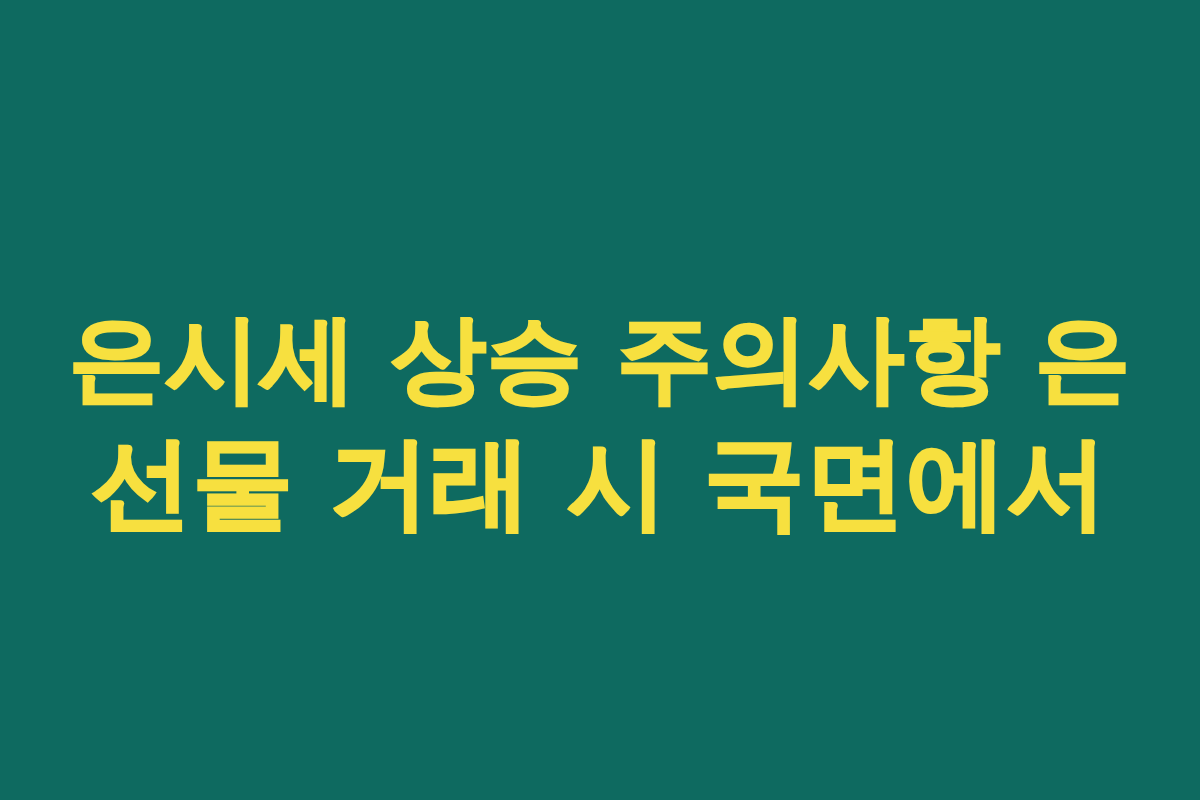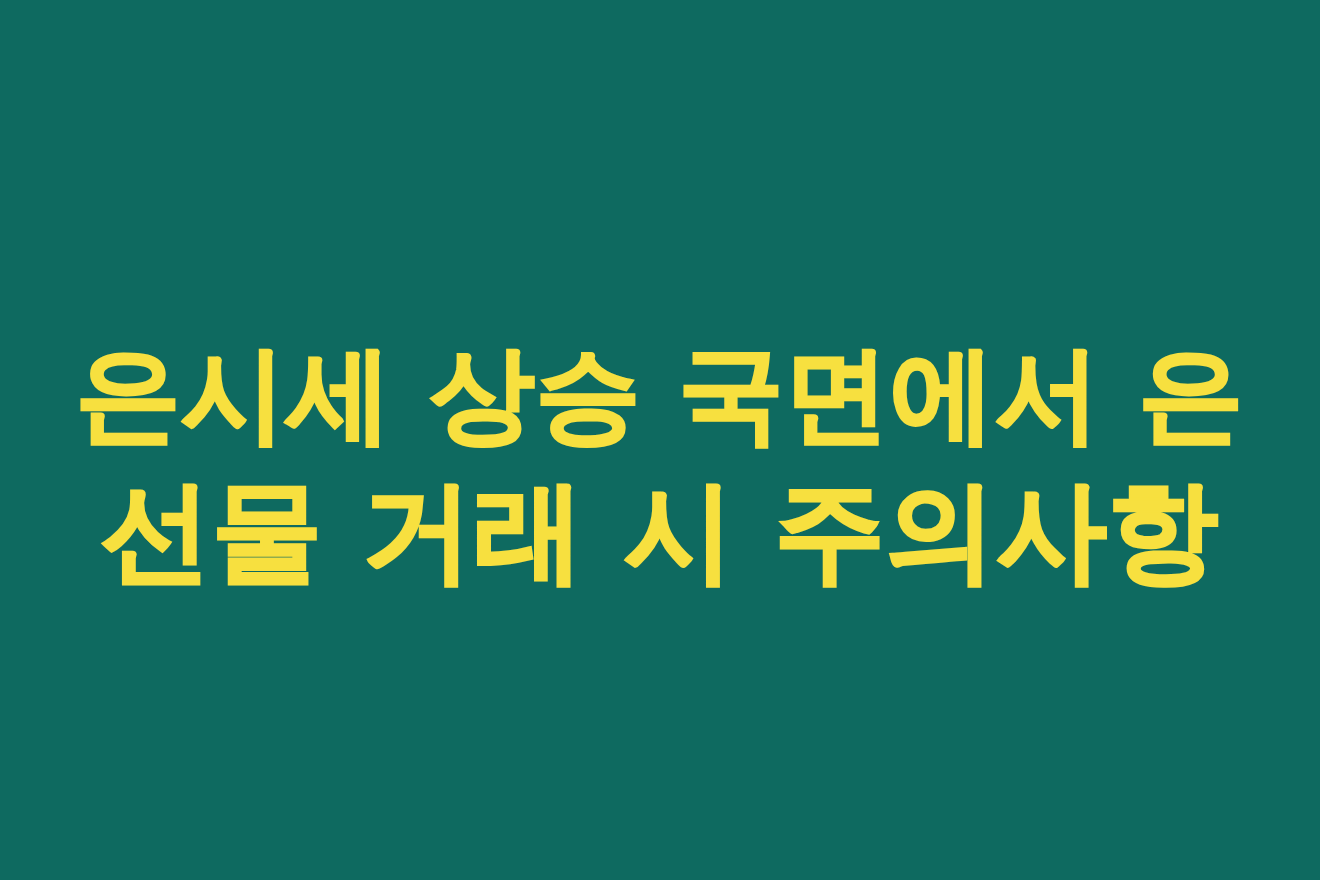--- a/index.html
+++ b/index.html
@@ -56,19 +56,19 @@
   .title-line.line-1 { font-size: 95px; }
   .title-line.line-2 { font-size: 100px; }
 </style>
 </head>
 <body style="background: rgb(14, 106, 96);">
 
 <div id="banner" style="background: rgb(14, 106, 96);">
 
   <div id="title-block">
 
-    <div class="title-line line-1" style="color: rgb(247, 224, 63); -webkit-text-stroke: 2.5px rgb(247, 224, 63);">은시세 상승 국면에서 은</div>
+    <div class="title-line line-1" style="color: rgb(247, 224, 63); -webkit-text-stroke: 2.5px rgb(247, 224, 63);">은시세 상승 주의사항 은</div>
 
-    <div class="title-line line-2" style="color: rgb(247, 224, 63); -webkit-text-stroke: 2.5px rgb(247, 224, 63);">선물 거래 시 주의사항</div>
+    <div class="title-line line-2" style="color: rgb(247, 224, 63); -webkit-text-stroke: 2.5px rgb(247, 224, 63);">선물 거래 시 국면에서</div>
 
   </div>
 
 </div>
 
 </body></html>

